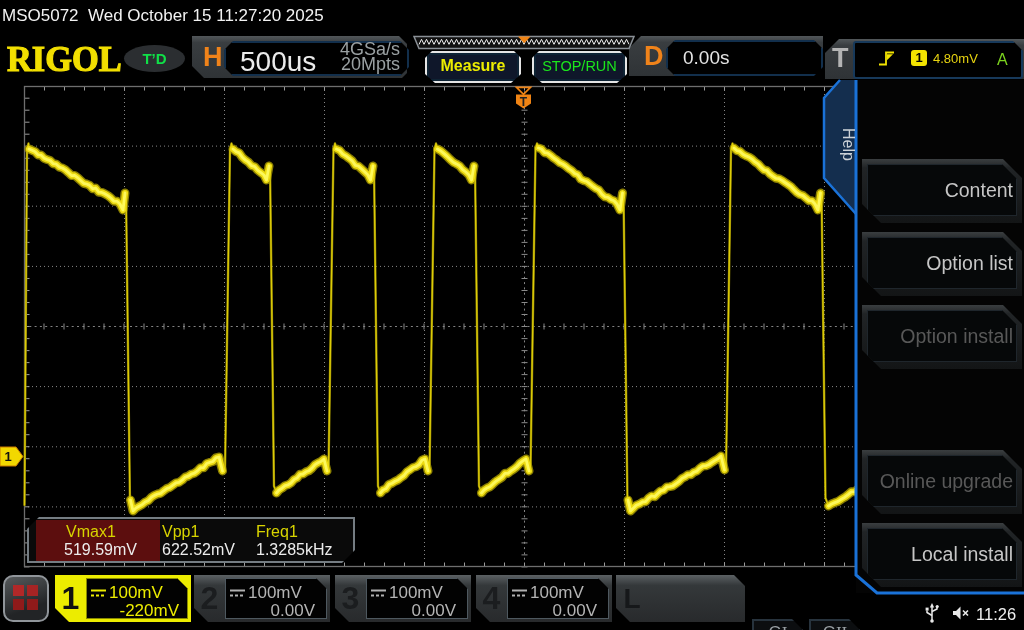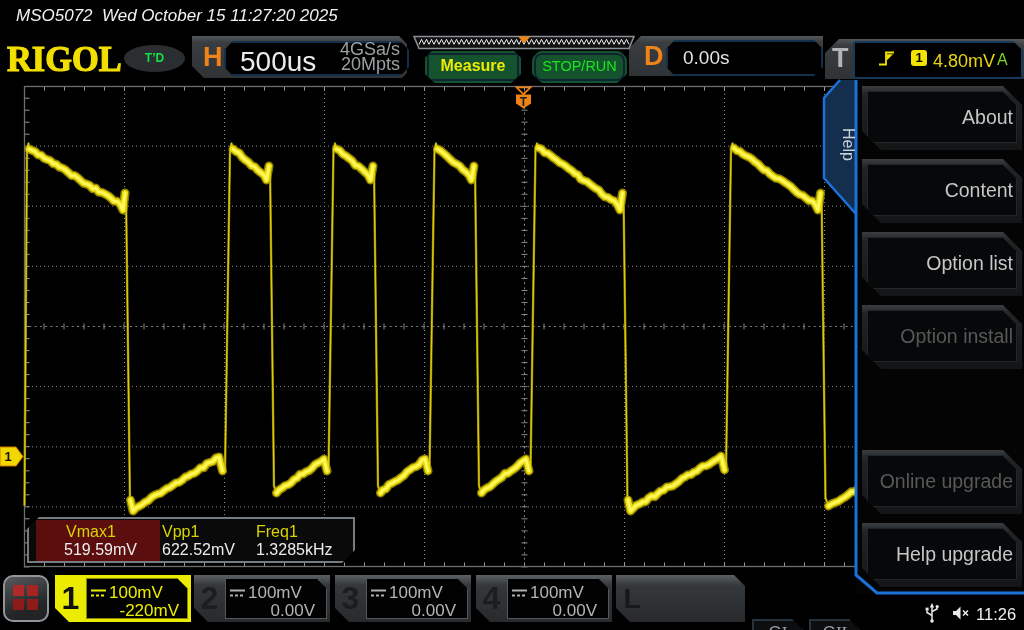--- a/index.html
+++ b/index.html
@@ -1,22 +1,22 @@
 <!DOCTYPE html>
 <html><head><meta charset="utf-8">
 <style>
 html,body{margin:0;padding:0;background:#000;}
 #scr{position:relative;width:1024px;height:630px;background:#000;overflow:hidden;
   font-family:"Liberation Sans",sans-serif;}
 .abs{position:absolute;}
-#topline{left:16px;top:6px;color:#f2f2f2;font-size:17px;letter-spacing:0px;font-style:italic;}
+#topline{left:2px;top:6px;color:#f2f2f2;font-size:17px;letter-spacing:0px;}
 #logo{left:7px;top:38px;color:#f2df00;font-family:"Liberation Serif",serif;
   font-weight:bold;font-size:37px;letter-spacing:0px;transform:scale(0.93,0.97);transform-origin:top left;-webkit-text-stroke:1.2px #f2df00;}
 #td{left:124px;top:45px;width:61px;height:27px;background:#2b2e31;border-radius:50%;
-  color:#10e048;font-weight:bold;font-size:12px;text-align:center;line-height:27px;}
+  color:#10e048;font-weight:bold;font-size:15px;text-align:center;line-height:27px;}
 
 .hout{background:linear-gradient(#52575a,#393d40 16%,#2f3336);}
 #hp{left:192px;top:36px;width:215px;height:42px;
   clip-path:polygon(0 0,calc(100% - 8px) 0,100% 8px,100% calc(100% - 5px),calc(100% - 5px) 100%,12px 100%,0 calc(100% - 12px));}
 #hletter{left:203px;top:42px;color:#f0831a;font-size:27px;font-weight:bold;}
 #hbox{left:224px;top:41px;width:181px;height:31px;background:#000;border:2px solid #122f4c;border-radius:4px;
   clip-path:polygon(0 9px,9px 0,calc(100% - 9px) 0,100% 9px,100% calc(100% - 9px),calc(100% - 9px) 100%,9px 100%,0 calc(100% - 9px));}
 #t500{left:240px;top:46px;color:#ebebeb;font-size:28px;}
 #rate{left:320px;top:42px;width:80px;color:#9aa0a2;font-size:18px;line-height:15px;text-align:right;}
 #dp{left:629px;top:36px;width:194px;height:40px;
@@ -25,28 +25,28 @@
 #dbox{left:666px;top:40px;width:153px;height:32px;background:#000;border:2px solid #122f4c;border-radius:4px;
   clip-path:polygon(0 9px,9px 0,calc(100% - 9px) 0,100% 9px,100% calc(100% - 9px),calc(100% - 9px) 100%,9px 100%,0 calc(100% - 9px));}
 #t000{left:683px;top:47px;color:#e4e4e4;font-size:19px;}
 #tp{left:825px;top:39px;width:199px;height:40px;
   clip-path:polygon(14px 0,100% 0,100% 100%,0 100%,0 14px);}
 #tletter{left:832px;top:43px;color:#b4b4b4;font-size:27px;font-weight:bold;}
 #tbox{left:853px;top:41px;width:166px;height:34px;background:#000;border:2px solid #17395a;border-radius:3px;
   clip-path:polygon(0 0,calc(100% - 10px) 0,100% 10px,100% 100%,0 100%);}
 #trig1{left:911px;top:50px;width:16px;height:16px;background:#f2e300;border-radius:3px;
   color:#000;font-weight:bold;font-size:13px;text-align:center;line-height:16px;}
-#tval{left:933px;top:51px;color:#e8d410;font-size:18px;}
+#tval{left:933px;top:51px;color:#e8d410;font-size:13px;}
 #tA{left:997px;top:51px;color:#7cd41e;font-size:16px;}
 
-.hbtn{height:28px;background:#14532d;border:2px solid #14532d;box-shadow:inset 0 0 0 2px #0e2334;
+.hbtn{height:28px;background:#0f172a;border:2px solid #e5e5e5;box-shadow:inset 0 0 0 2px #0e2334;
   font-size:19px;font-weight:bold;text-align:center;
   clip-path:polygon(7px 0,calc(100% - 7px) 0,100% 7px,100% calc(100% - 9px),calc(100% - 10px) 100%,10px 100%,0 calc(100% - 9px),0 7px);}
 #measure{left:425px;top:51px;width:92px;line-height:26px;color:#ecec00;font-size:16px;}
-#stoprun{left:532px;top:51px;width:91px;line-height:26px;color:#1ce61c;font-size:14.5px;font-weight:normal;border-radius:10px;}
+#stoprun{left:532px;top:51px;width:91px;line-height:26px;color:#1ce61c;font-size:14.5px;font-weight:normal;}
 
 #measbox{left:27px;top:517px;width:328px;height:46px;background:#0a0a0a;border:2px solid #757d83;box-sizing:border-box;
   clip-path:polygon(0 12px,12px 0,calc(100% - 12px) 0,100% 0,100% calc(100% - 13px),calc(100% - 13px) 100%,0 100%);}
 #redcell{left:36px;top:520px;width:124px;height:41px;background:#5c0e0e;}
 .mlab{top:523px;color:#d8d400;font-size:16px;}
 .mval{top:541px;color:#ececec;font-size:16px;}
 
 #menu{left:856px;top:80px;width:168px;height:513px;background:#040404;}
 #helptxt{left:856.5px;top:128px;color:#ccd2d8;font-size:16px;transform:rotate(90deg);transform-origin:left top;white-space:nowrap;}
 .mbtn{left:862px;width:160px;height:64px;background:linear-gradient(#3a3e40,#212426 14%,#131516);
@@ -164,37 +164,34 @@
 <div class="abs mval" style="left:64px">519.59mV</div>
 <div class="abs mval" style="left:162px">622.52mV</div>
 <div class="abs mval" style="left:256px">1.3285kHz</div>
 <div class="abs" id="menu"></div>
 <svg class="abs" style="left:815px;top:78px" width="209" height="520">
  <polygon points="25,2 9,20 9,100 41,136 41,2" fill="#142e4e"></polygon>
  <path d="M25 2 L9 20 L9 100 L41 136" fill="none" stroke="#1a72d8" stroke-width="2.5"></path>
  <path d="M41 2 V497 L62 515 H209" fill="none" stroke="#1a72d8" stroke-width="3"></path>
 </svg>
 <div class="abs" id="helptxt">Help</div>
-<div class="abs mbtn" style="top:86px">
-      <div class="mbtni">About</div>
-    </div>
 <div class="abs mbtn" style="top:159px">
       <div class="mbtni">Content</div>
     </div>
 <div class="abs mbtn" style="top:232px">
       <div class="mbtni">Option list</div>
     </div>
 <div class="abs mbtn dis" style="top:305px">
       <div class="mbtni">Option install</div>
     </div>
 <div class="abs mbtn dis" style="top:450px">
       <div class="mbtni">Online upgrade</div>
     </div>
 <div class="abs mbtn" style="top:523px">
-      <div class="mbtni">Help upgrade</div>
+      <div class="mbtni">Local install</div>
     </div>
 <div class="abs" id="gridbtn">
  <div class="rsq" style="left:8px;top:8px;background:#b12828"></div>
  <div class="rsq" style="left:22px;top:8px;background:#a62424"></div>
  <div class="rsq" style="left:8px;top:22px;background:#8f1a1a"></div>
  <div class="rsq" style="left:22px;top:22px;background:#8f1a1a"></div>
 </div>
 <div class="abs chb" id="ch1">
  <div class="num" style="color:#111">1</div>
  <div class="chbi">

